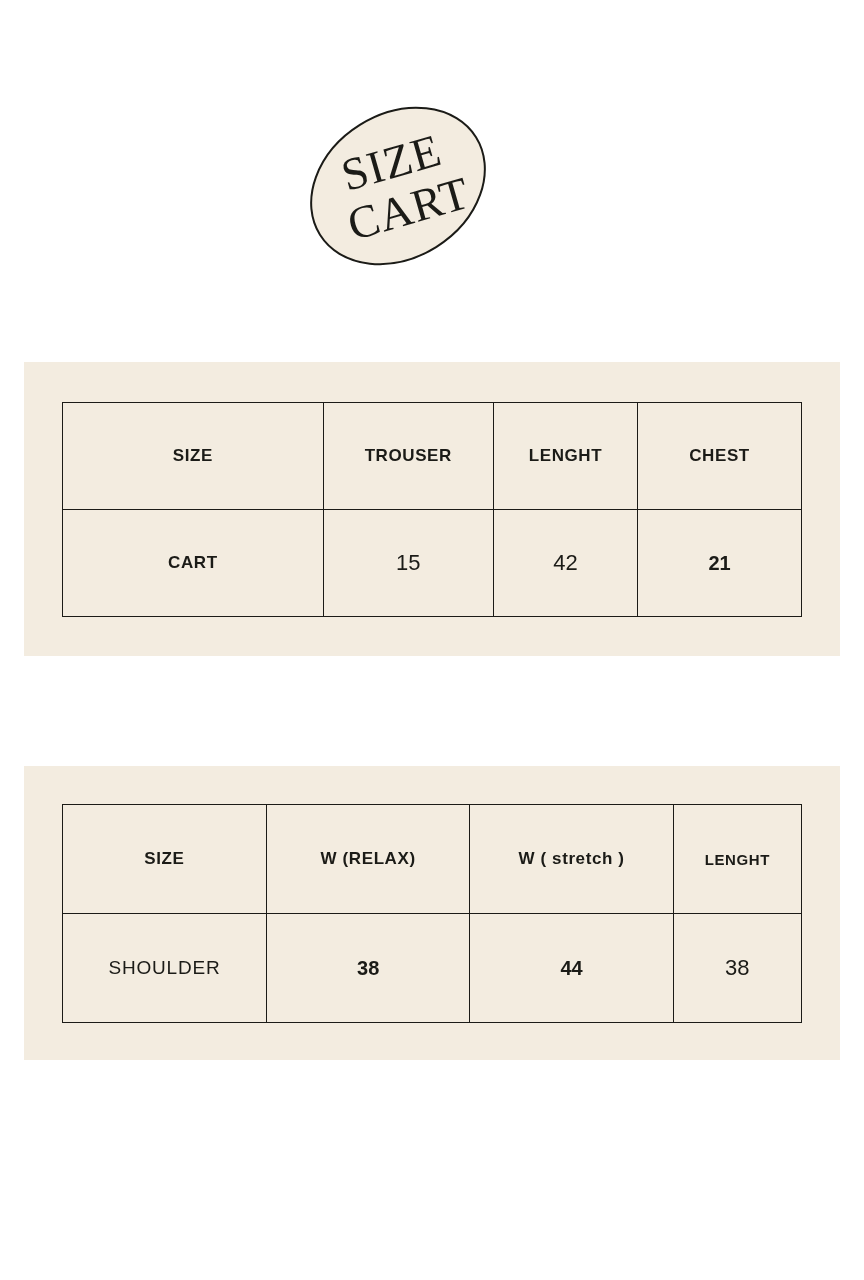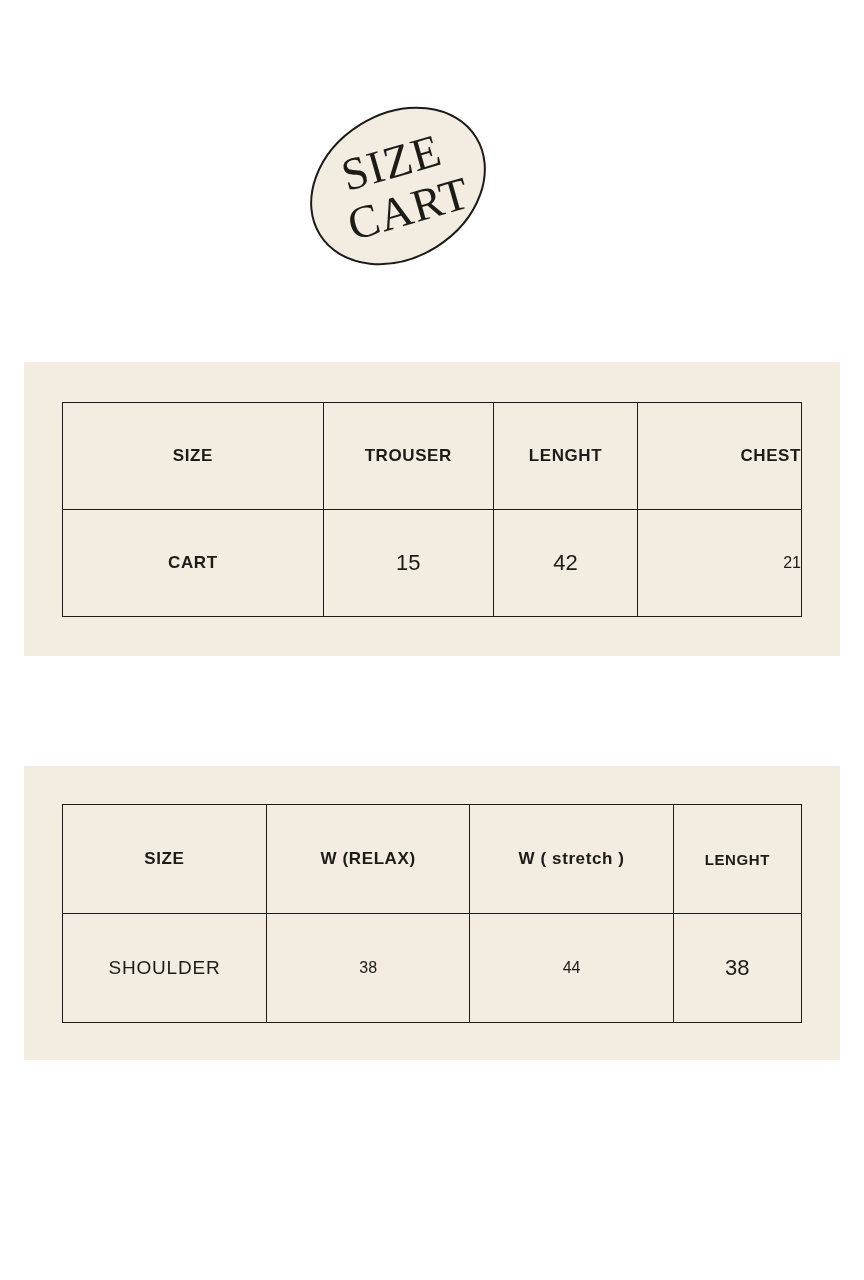--- a/index.html
+++ b/index.html
@@ -87,21 +87,21 @@
   
   #table-shirt {
     left: 38px;
     top: 40px;
     width: 740px;
   }
   #table-shirt td { height: 106px; }
   #table-shirt .c-size     { width: 262px; }
   #table-shirt .c-shoulder { width: 170px; }
   #table-shirt .c-lenght   { width: 144px; }
-  #table-shirt .c-chest    { width: 164px; text-align: right; }
+  #table-shirt .c-chest    { width: 164px; }
 
   
   #table-trouser {
     left: 38px;
     top: 38px;
     width: 740px;
   }
   #table-trouser td { height: 108px; }
   #table-trouser .c-size    { width: 204px; }
   #table-trouser .c-relax   { width: 204px; }
@@ -115,22 +115,22 @@
   }
   .hdr.small {
     font-size: 15px;
   }
   .val {
     font-size: 22px;
     font-weight: normal;
     margin-left: 48px;
   }
   .val.bold {
-    font-weight: normal;
-    font-size: 16px;
+    font-weight: bold;
+    font-size: 20px;
   }
   .rowlabel {
     font-size: 17px;
     font-weight: bold;
     letter-spacing: 0.6px;
   }
   .rowlabel.light {
     font-weight: normal;
     font-size: 19px;
     letter-spacing: 0.8px;

